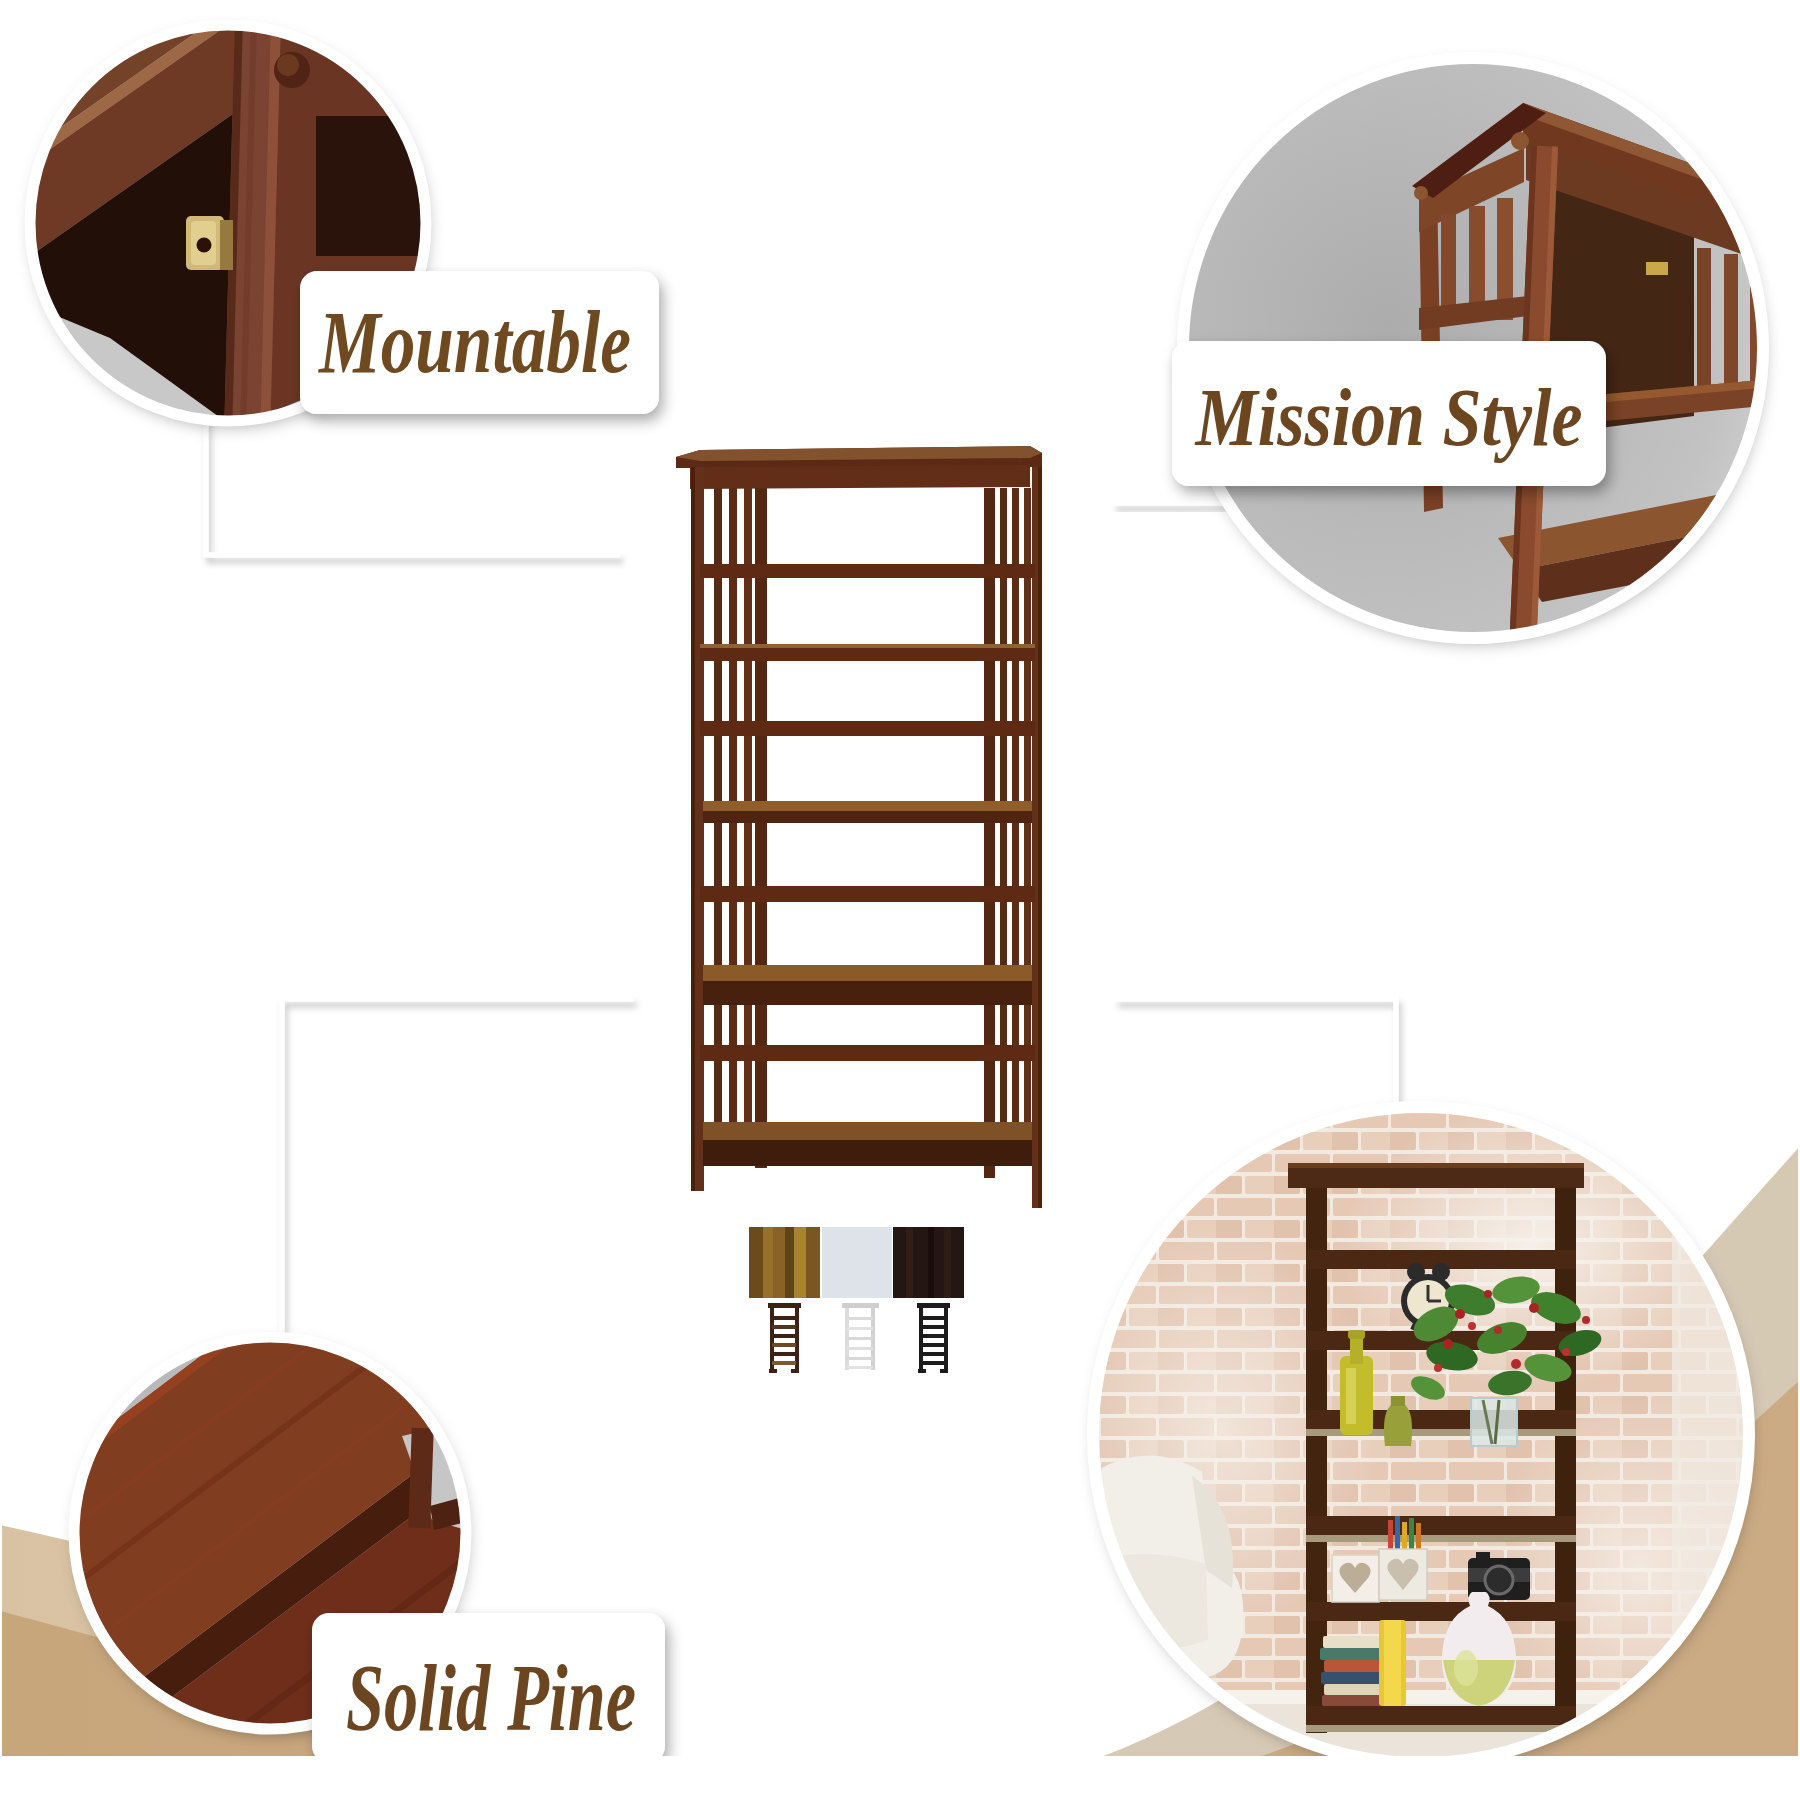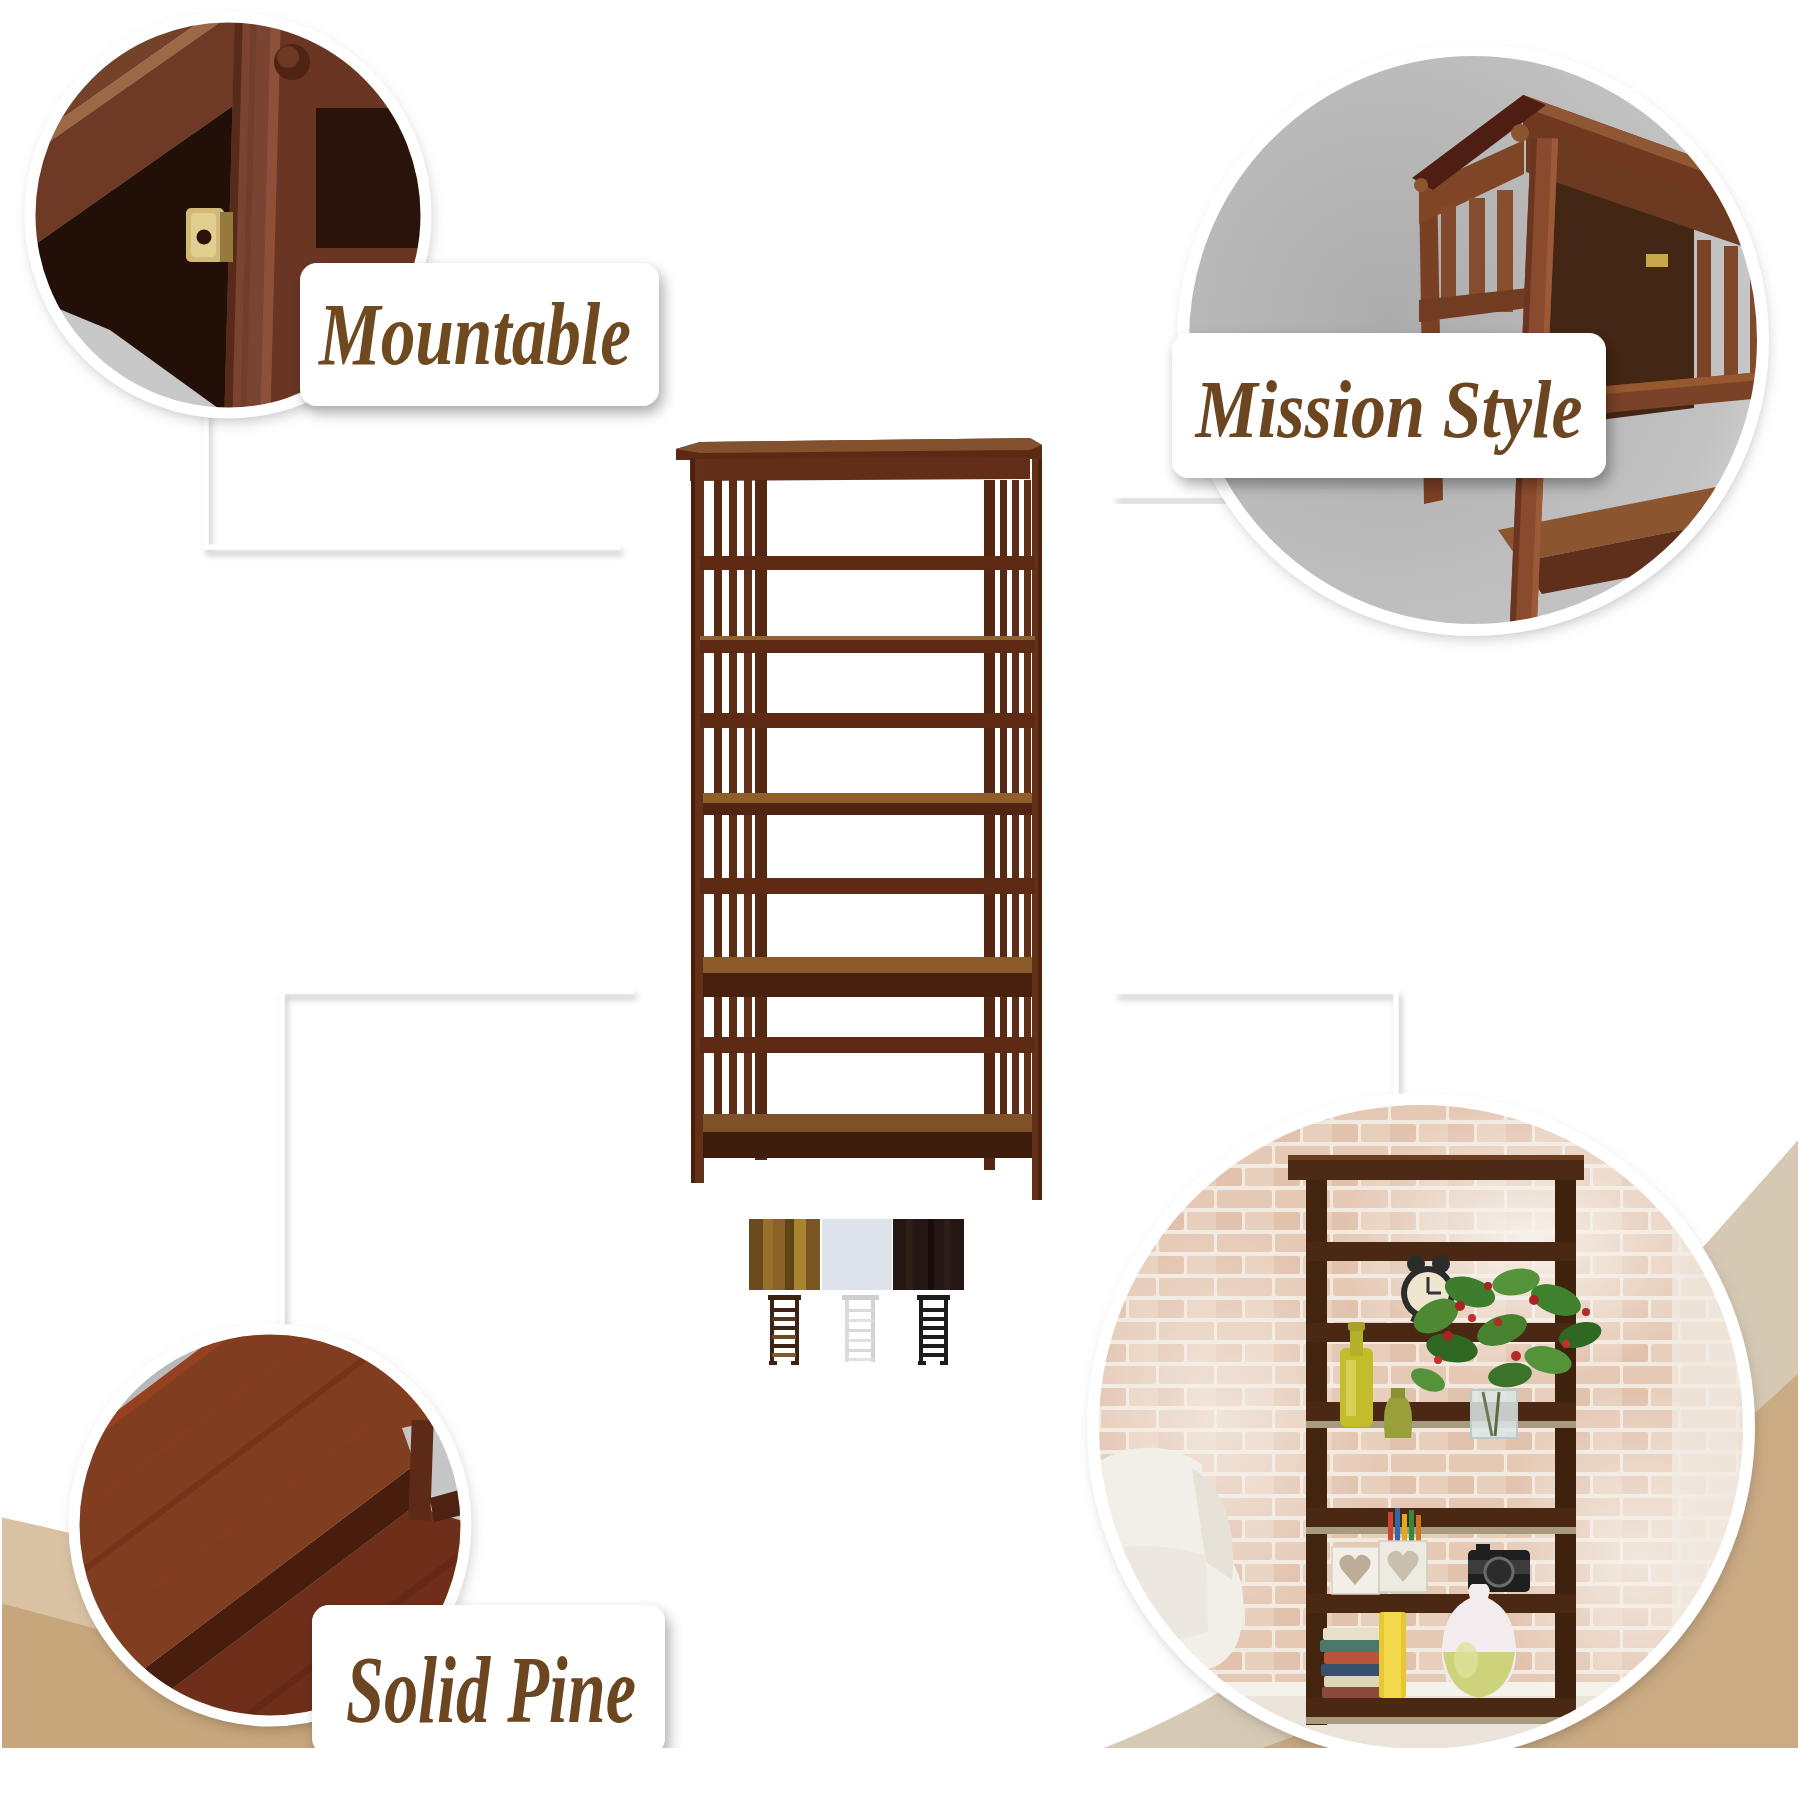--- a/index.html
+++ b/index.html
@@ -1,16 +1,16 @@
 <!DOCTYPE html>
 <html><head>
 <meta charset="utf-8">
 <style>
 html,body{margin:0;padding:0;background:#ffffff;}
-#page{position:relative;width:1800px;height:1748px;overflow:hidden;font-family:"Liberation Sans",sans-serif;}
+#page{position:relative;width:1800px;height:1748px;overflow:hidden;font-family:"Liberation Sans",sans-serif;margin-top:8px;}
 .script{font-family:"Liberation Serif",serif;font-style:italic;font-weight:bold;}
 </style>
 </head>
 <body>
 <div id="page">
 <svg width="1800" height="1800" viewBox="0 0 1800 1800" xmlns="http://www.w3.org/2000/svg">
 <defs>
   <clipPath id="cardClip">
           <rect x="2" y="0" width="1796" height="1795" rx="42" ry="42"></rect>
         </clipPath>

